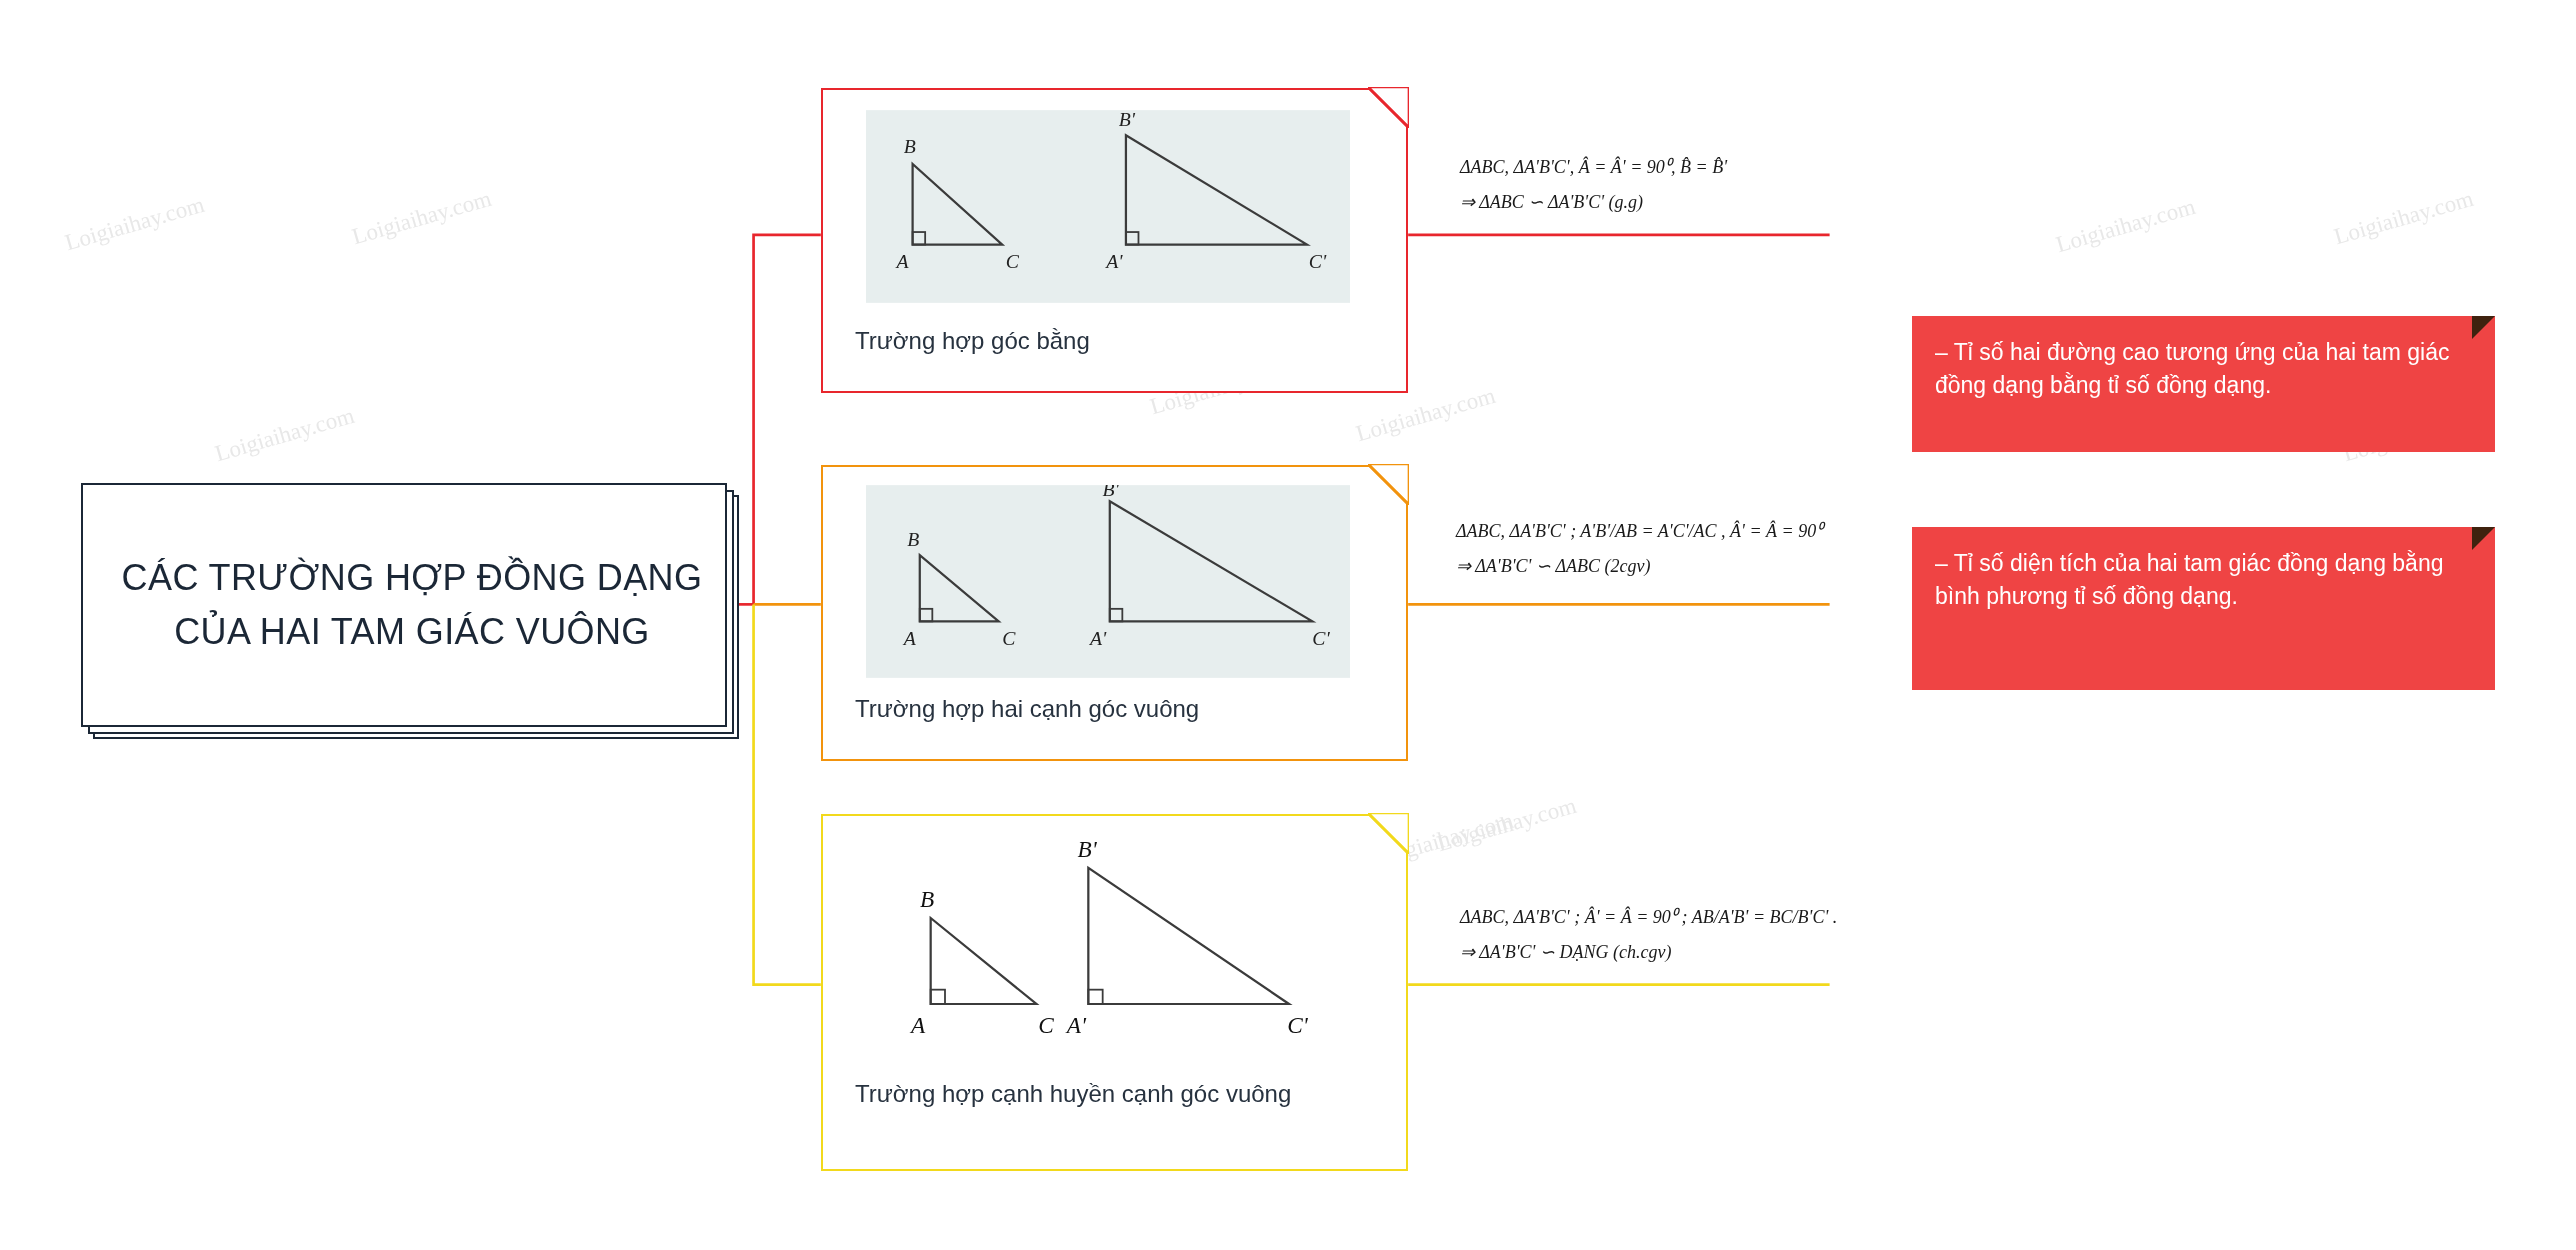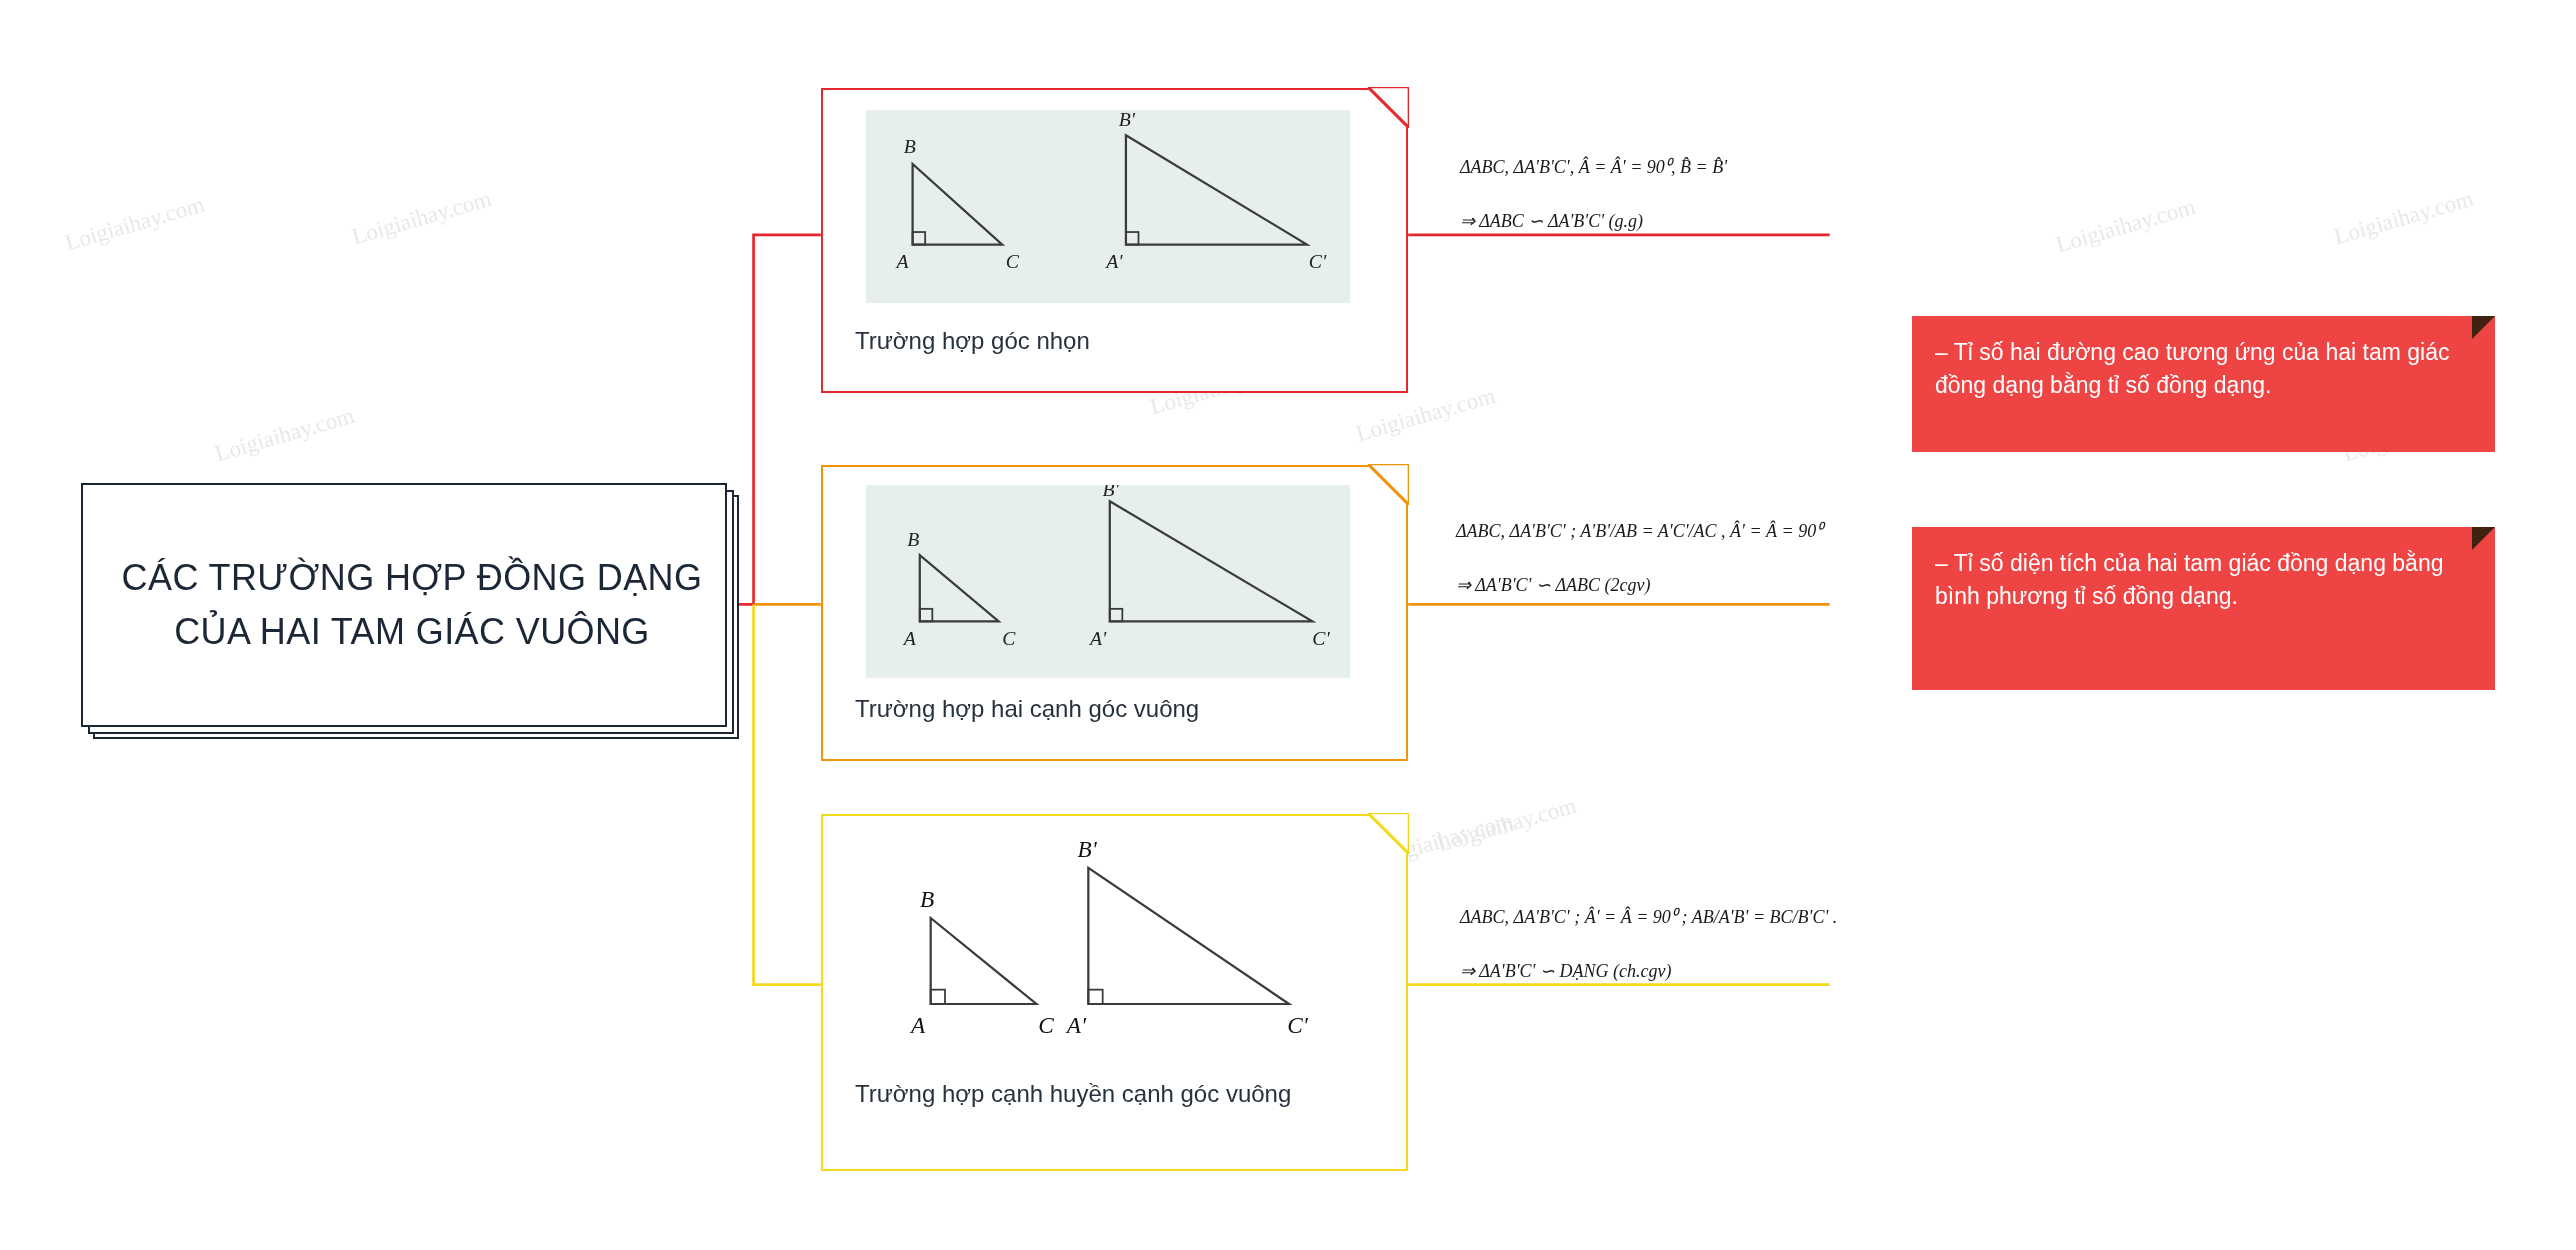--- a/index.html
+++ b/index.html
@@ -92,21 +92,21 @@
 
   
   .formula {
     position: absolute;
     font-family: "Liberation Serif", serif;
     color: #1a1a1a;
     z-index: 7;
     white-space: nowrap;
   }
   .formula .l1 { font-size: 18px; font-style: italic; }
-  .formula .l2 { font-size: 18px; font-style: italic; margin-top: 32px; }
+  .formula .l2 { font-size: 18px; font-style: italic; margin-top: 13px; }
 
   
   .note {
     position: absolute;
     background: #ef4444;
     color: #ffffff;
     font-size: 23px;
     line-height: 1.42;
     padding: 20px 27px 20px 23px;
     z-index: 6;
@@ -170,21 +170,21 @@
       <text x="42" y="48" font-family="Liberation Serif, serif" font-size="22" font-style="italic" fill="#222">B</text>
       <text x="34" y="176" font-family="Liberation Serif, serif" font-size="22" font-style="italic" fill="#222">A</text>
       <text x="156" y="176" font-family="Liberation Serif, serif" font-size="22" font-style="italic" fill="#222">C</text>
 
       <polygon points="290,150 290,28 492,150" fill="none" stroke="#3b3b3b" stroke-width="2.5"></polygon>
       <rect x="290" y="136" width="14" height="14" fill="none" stroke="#3b3b3b" stroke-width="2"></rect>
       <text x="282" y="18" font-family="Liberation Serif, serif" font-size="22" font-style="italic" fill="#222">B'</text>
       <text x="268" y="176" font-family="Liberation Serif, serif" font-size="22" font-style="italic" fill="#222">A'</text>
       <text x="494" y="176" font-family="Liberation Serif, serif" font-size="22" font-style="italic" fill="#222">C'</text>
     </svg>
-    <div class="card-caption" style="top:235px;">Trường hợp góc nhọn</div>
+    <div class="card-caption" style="top:235px;">Trường hợp góc bằng</div>
     <svg class="fold" style="width:41px;height:41px;right:-2.7px;top:-2.7px;" viewBox="0 0 46 46" width="41" height="41">
       <polygon points="0,0 46,0 46,46" fill="#ffffff" stroke="#e8262d" stroke-width="3"></polygon>
       <polyline points="0,0 46,46" fill="none" stroke="#e8262d" stroke-width="3"></polyline>
     </svg>
   </div>
 
   <div class="formula" style="left:1460px; top:154px;">
     <div class="l1">ΔABC, ΔA'B'C', Â = Â' = 90⁰, B̂ = B̂'</div>
     <div class="l2">⇒ ΔABC ∽ ΔA'B'C' (g.g)</div>
   </div>

